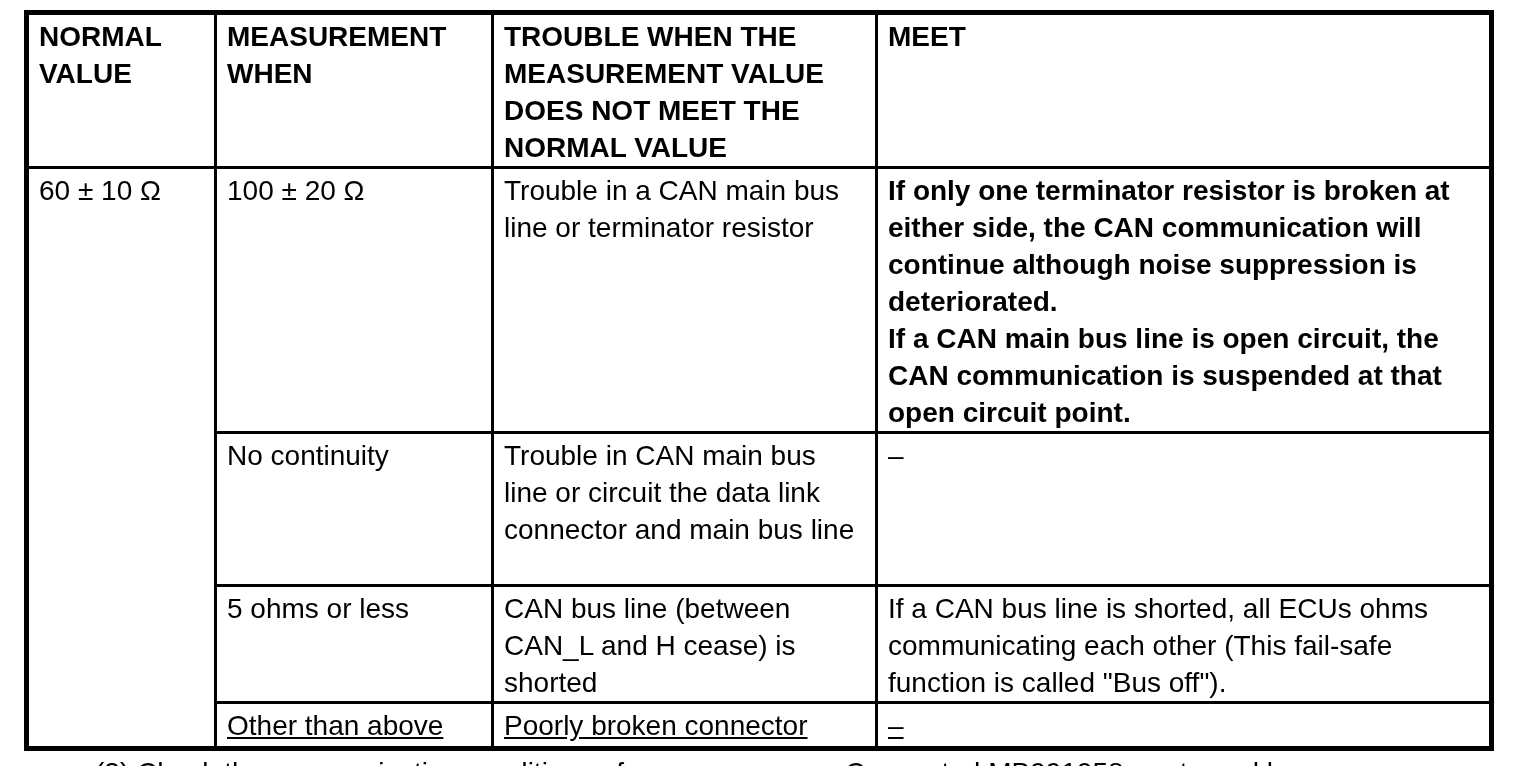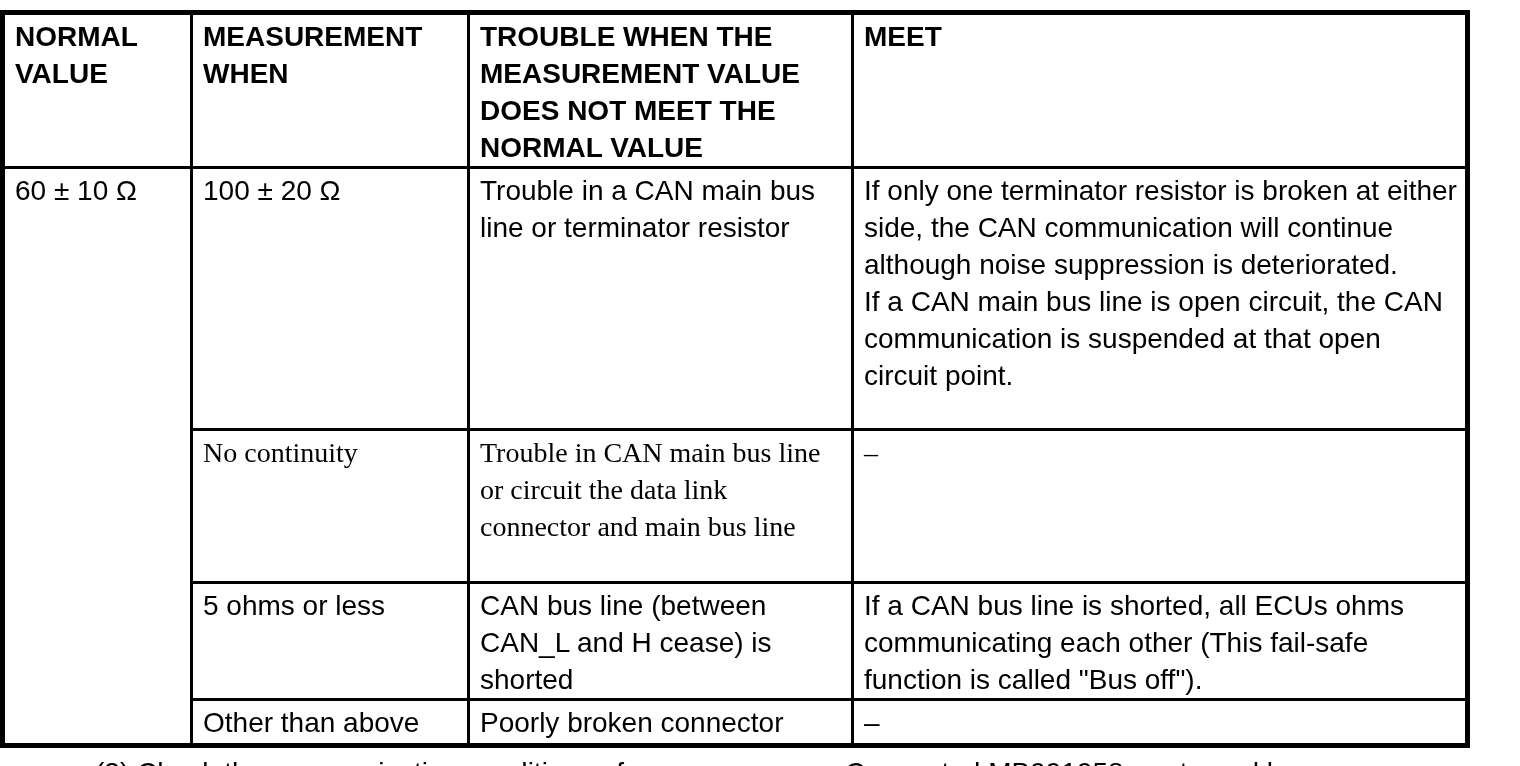--- a/index.html
+++ b/index.html
@@ -10,21 +10,21 @@
     width: 1520px;
     height: 766px;
     position: relative;
     overflow: hidden;
     background: #ffffff;
     color: #000000;
     font-family: "Liberation Sans", sans-serif;
   }
   table.doc-table {
     position: absolute;
-    left: 0;
+    left: 24px;
     top: 10px;
     border-collapse: collapse;
     table-layout: fixed;
     background: #ffffff;
     border: 5px solid #000000;
   }
   table.doc-table th,
   table.doc-table td {
     border: 3px solid #000000;
     vertical-align: top;
@@ -32,24 +32,24 @@
     padding: 3px 8px 0 10px;
     font-size: 28px;
     line-height: 37px;
     overflow: hidden;
   }
   table.doc-table th {
     font-weight: bold;
   }
   .r-head { height: 152px; }
   .r1 { height: 262px; }
-  .r2 { height: 153px; font-family: Liberation Serif, serif; }
+  .r2 { height: 153px; }
   .r3 { height: 115px; }
-  .r4 { height: 46px; }
-  .preline { white-space: pre-line; }
+  .r4 { height: 46px; text-decoration: underline; }
+  .preline { white-space: pre-line; font-weight: bold; }
   .clipped-line {
     position: absolute;
     top: 754px;
     height: 12px;
     overflow: visible;
     font-size: 28px;
     line-height: 37px;
     white-space: nowrap;
   }
   .clipped-left  { left: 95px;  }

